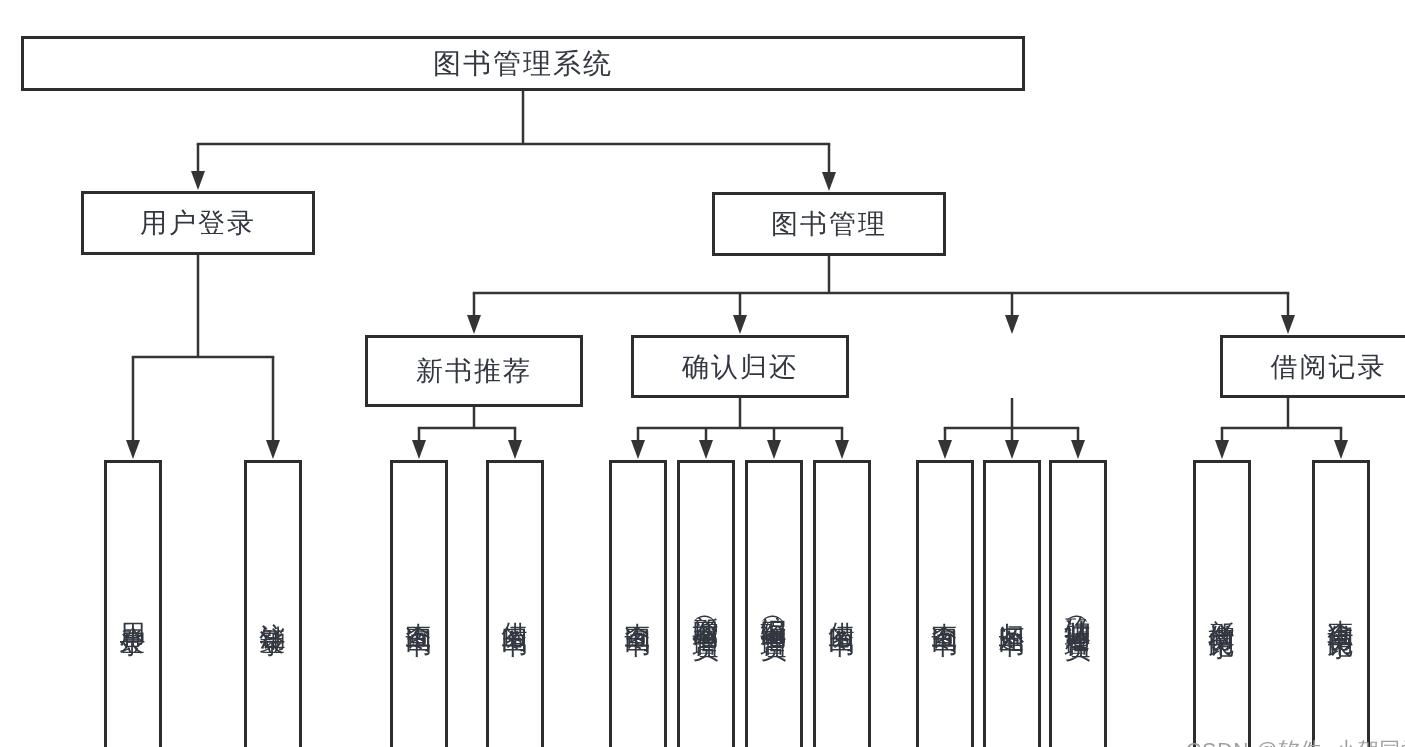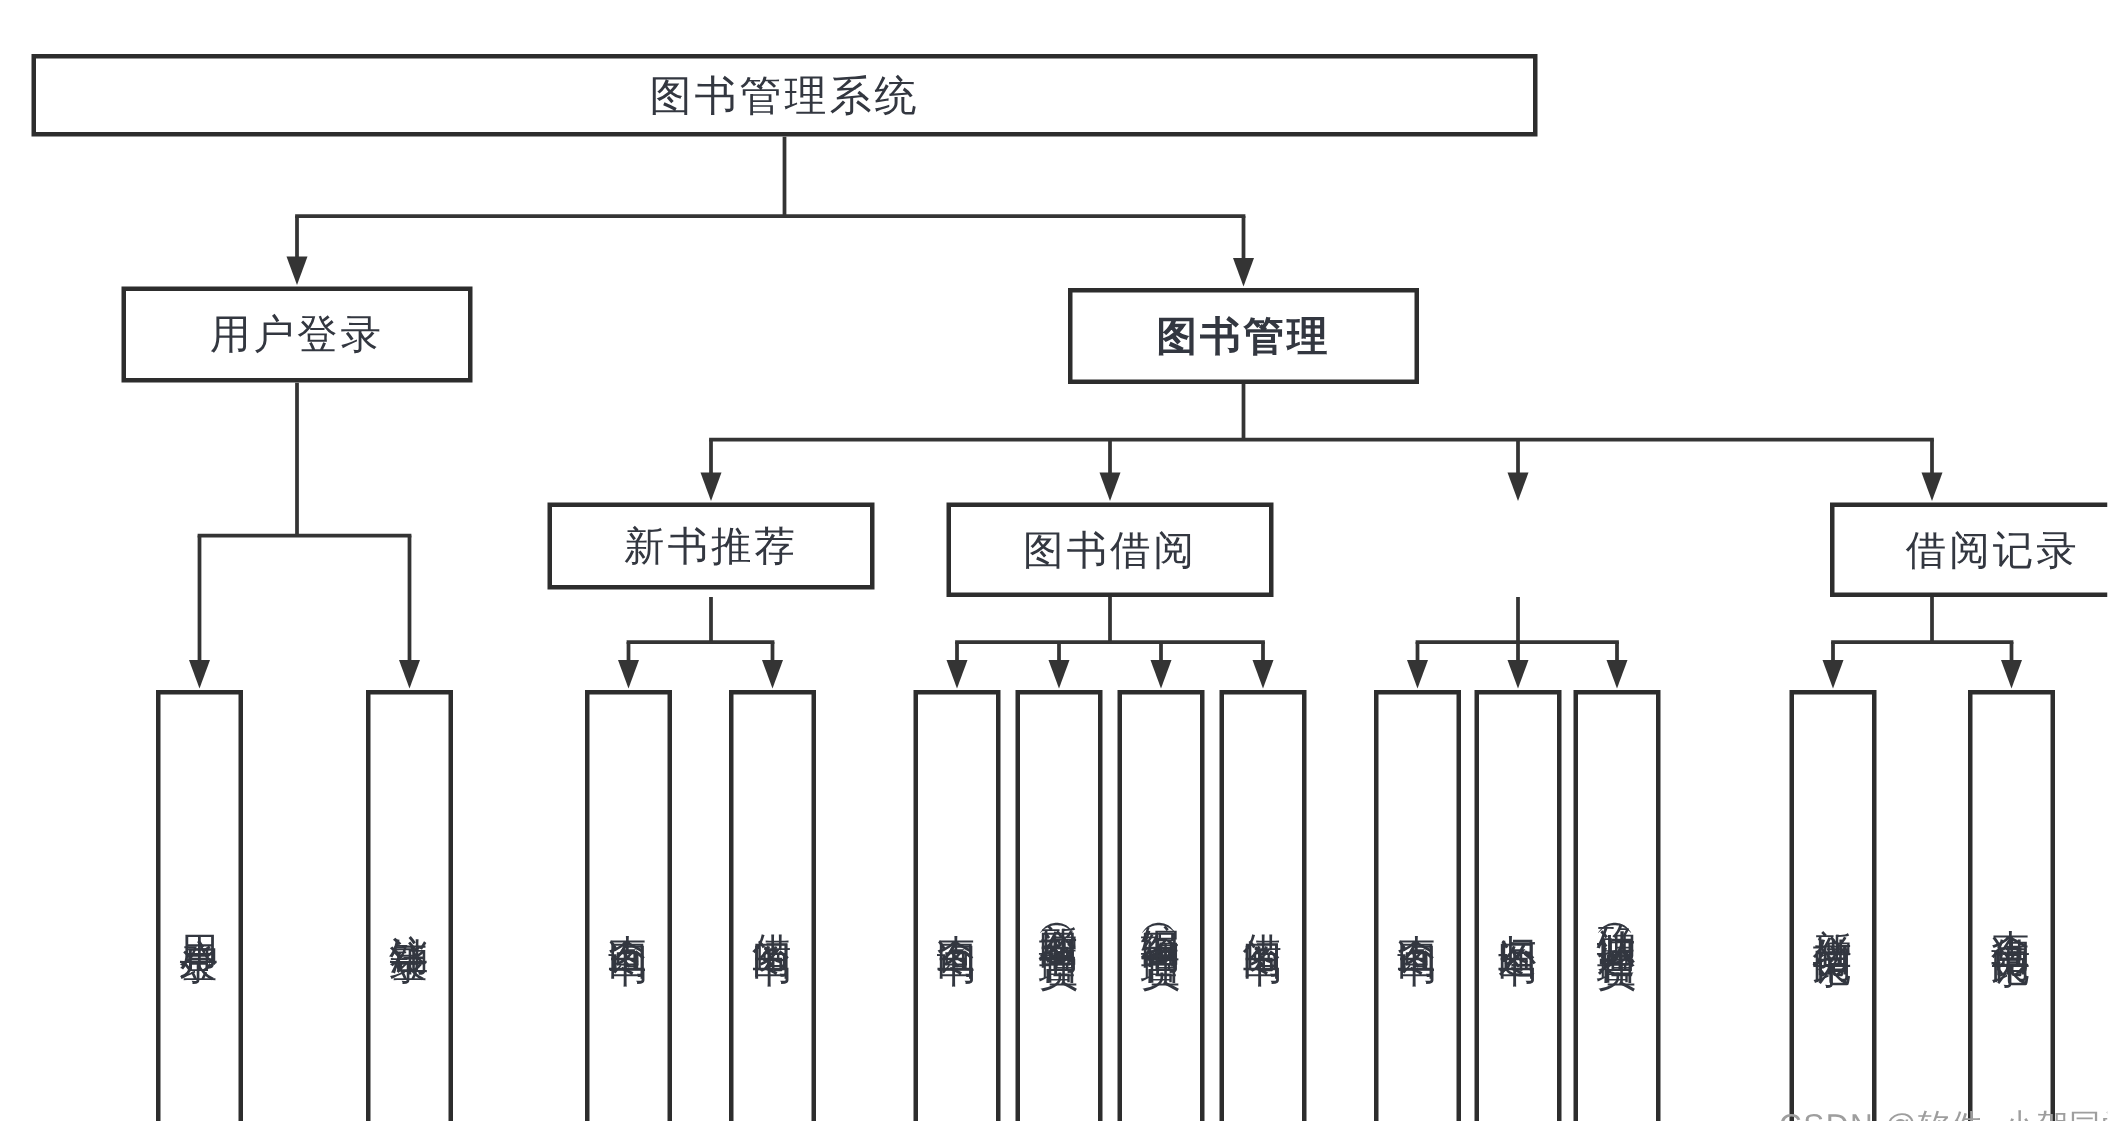--- a/index.html
+++ b/index.html
@@ -128,24 +128,24 @@
         <line x1="1222" y1="405" x2="1222" y2="421" stroke="#343434" stroke-width="2.5"></line>
         <polygon points="1215,417 1229,417 1222,436" fill="#343434"></polygon>
         <line x1="1341" y1="405" x2="1341" y2="421" stroke="#343434" stroke-width="2.5"></line>
         <polygon points="1334,417 1348,417 1341,436" fill="#343434"></polygon>
       </g>
     </svg>
 
   <div class="node h root" style="left:21px; top:13px; width:1004px; height:55px;">图书管理系统</div>
 
   <div class="node h" style="left:81px; top:168px; width:234px; height:64px;">用户登录</div>
-  <div class="node h" style="left:712px; top:169px; width:234px; height:64px;font-weight:bold;">图书管理</div>
+  <div class="node h" style="left:712px; top:169px; width:234px; height:64px;">图书管理</div>
 
-  <div class="node h" style="left:365px; top:312px; width:218px; height:58px;">新书推荐</div>
-  <div class="node h" style="left:631px; top:312px; width:218px; height:63px;">图书借阅</div>
+  <div class="node h" style="left:365px; top:312px; width:218px; height:72px;">新书推荐</div>
+  <div class="node h" style="left:631px; top:312px; width:218px; height:63px;">确认归还</div>
   <div class="node h" style="left:1220px; top:312px; width:217px; height:63px;">借阅记录</div>
 
   <div class="node v" style="left:104px; top:437px; width:58px; height:296px;">用户登录</div>
   <div class="node v" style="left:244px; top:437px; width:58px; height:296px;">注销登录</div>
 
   <div class="node v" style="left:390px; top:437px; width:58px; height:296px;">查询图书</div>
   <div class="node v" style="left:486px; top:437px; width:58px; height:296px;">借阅图书</div>
 
   <div class="node v" style="left:609px; top:437px; width:58px; height:296px;">查询图书</div>
   <div class="node v" style="left:677px; top:437px; width:58px; height:296px;">新增图书（管理员）</div>

